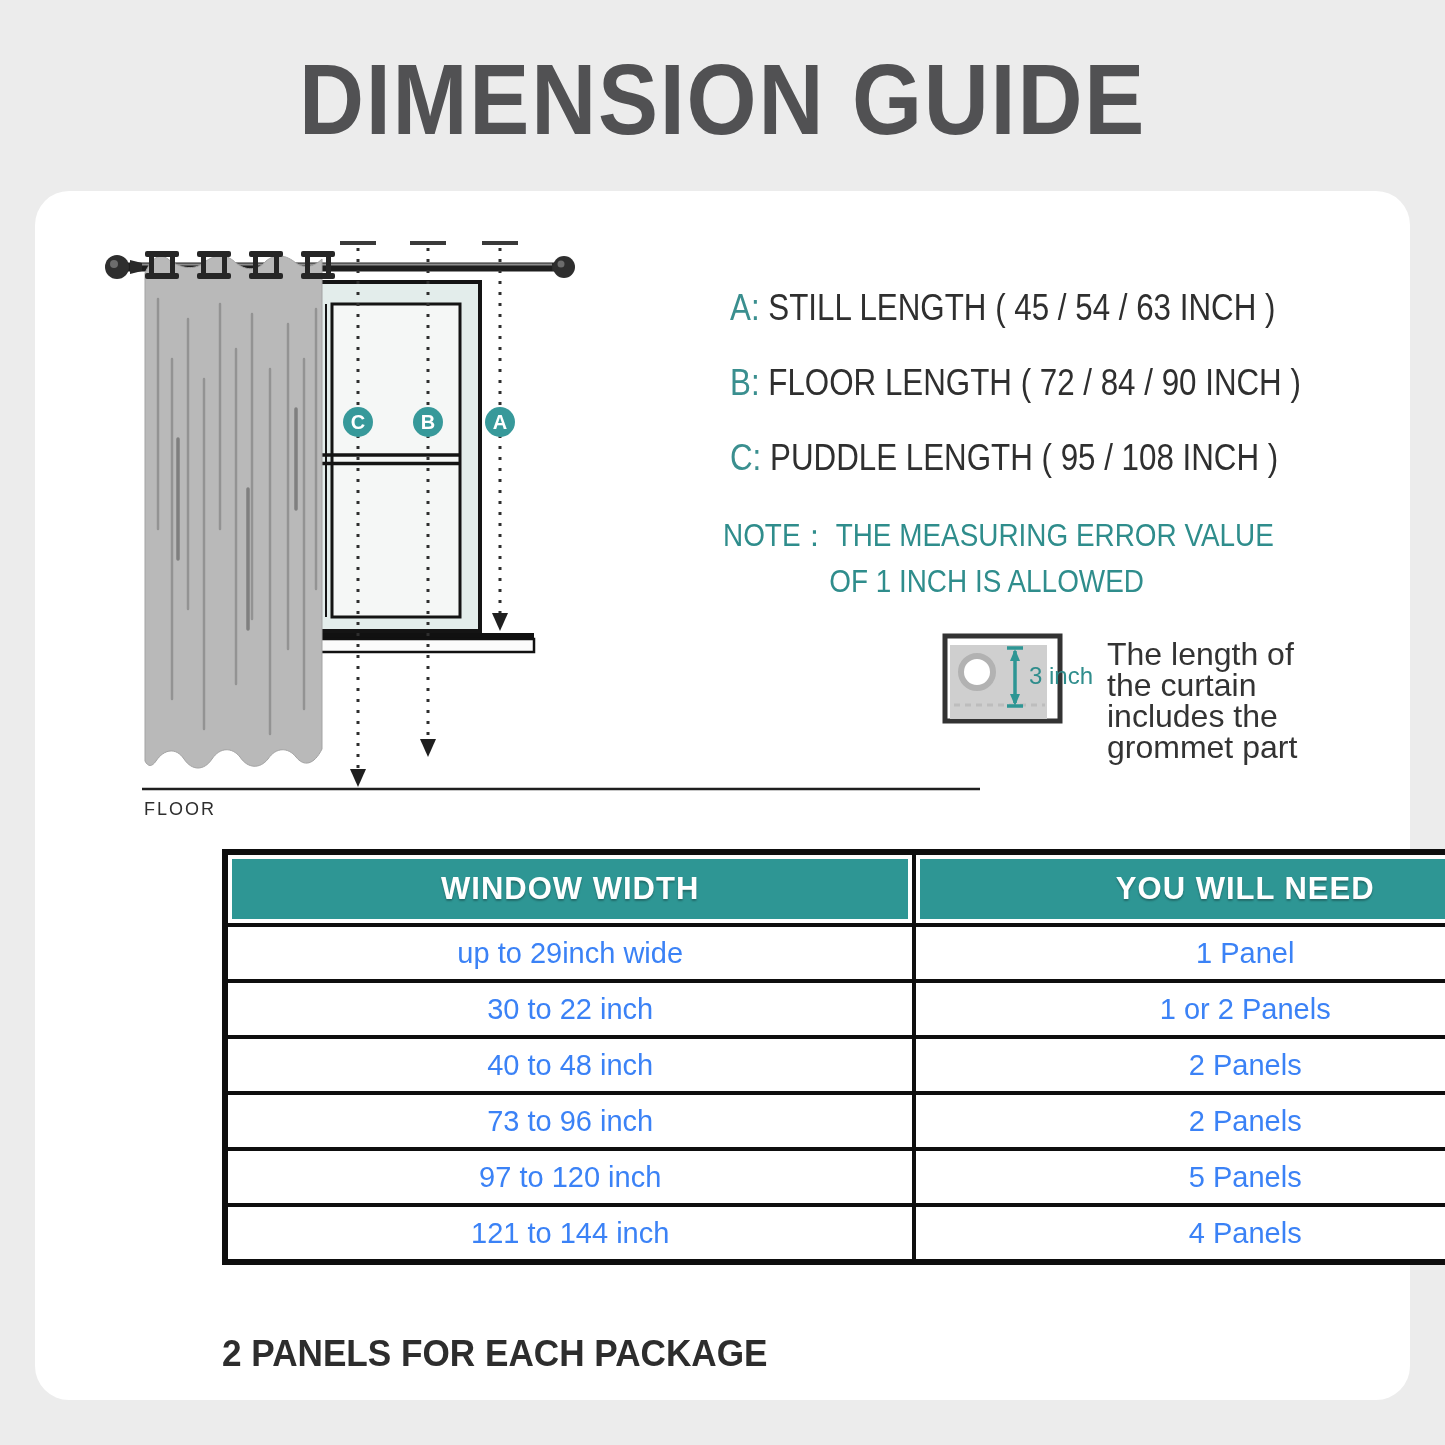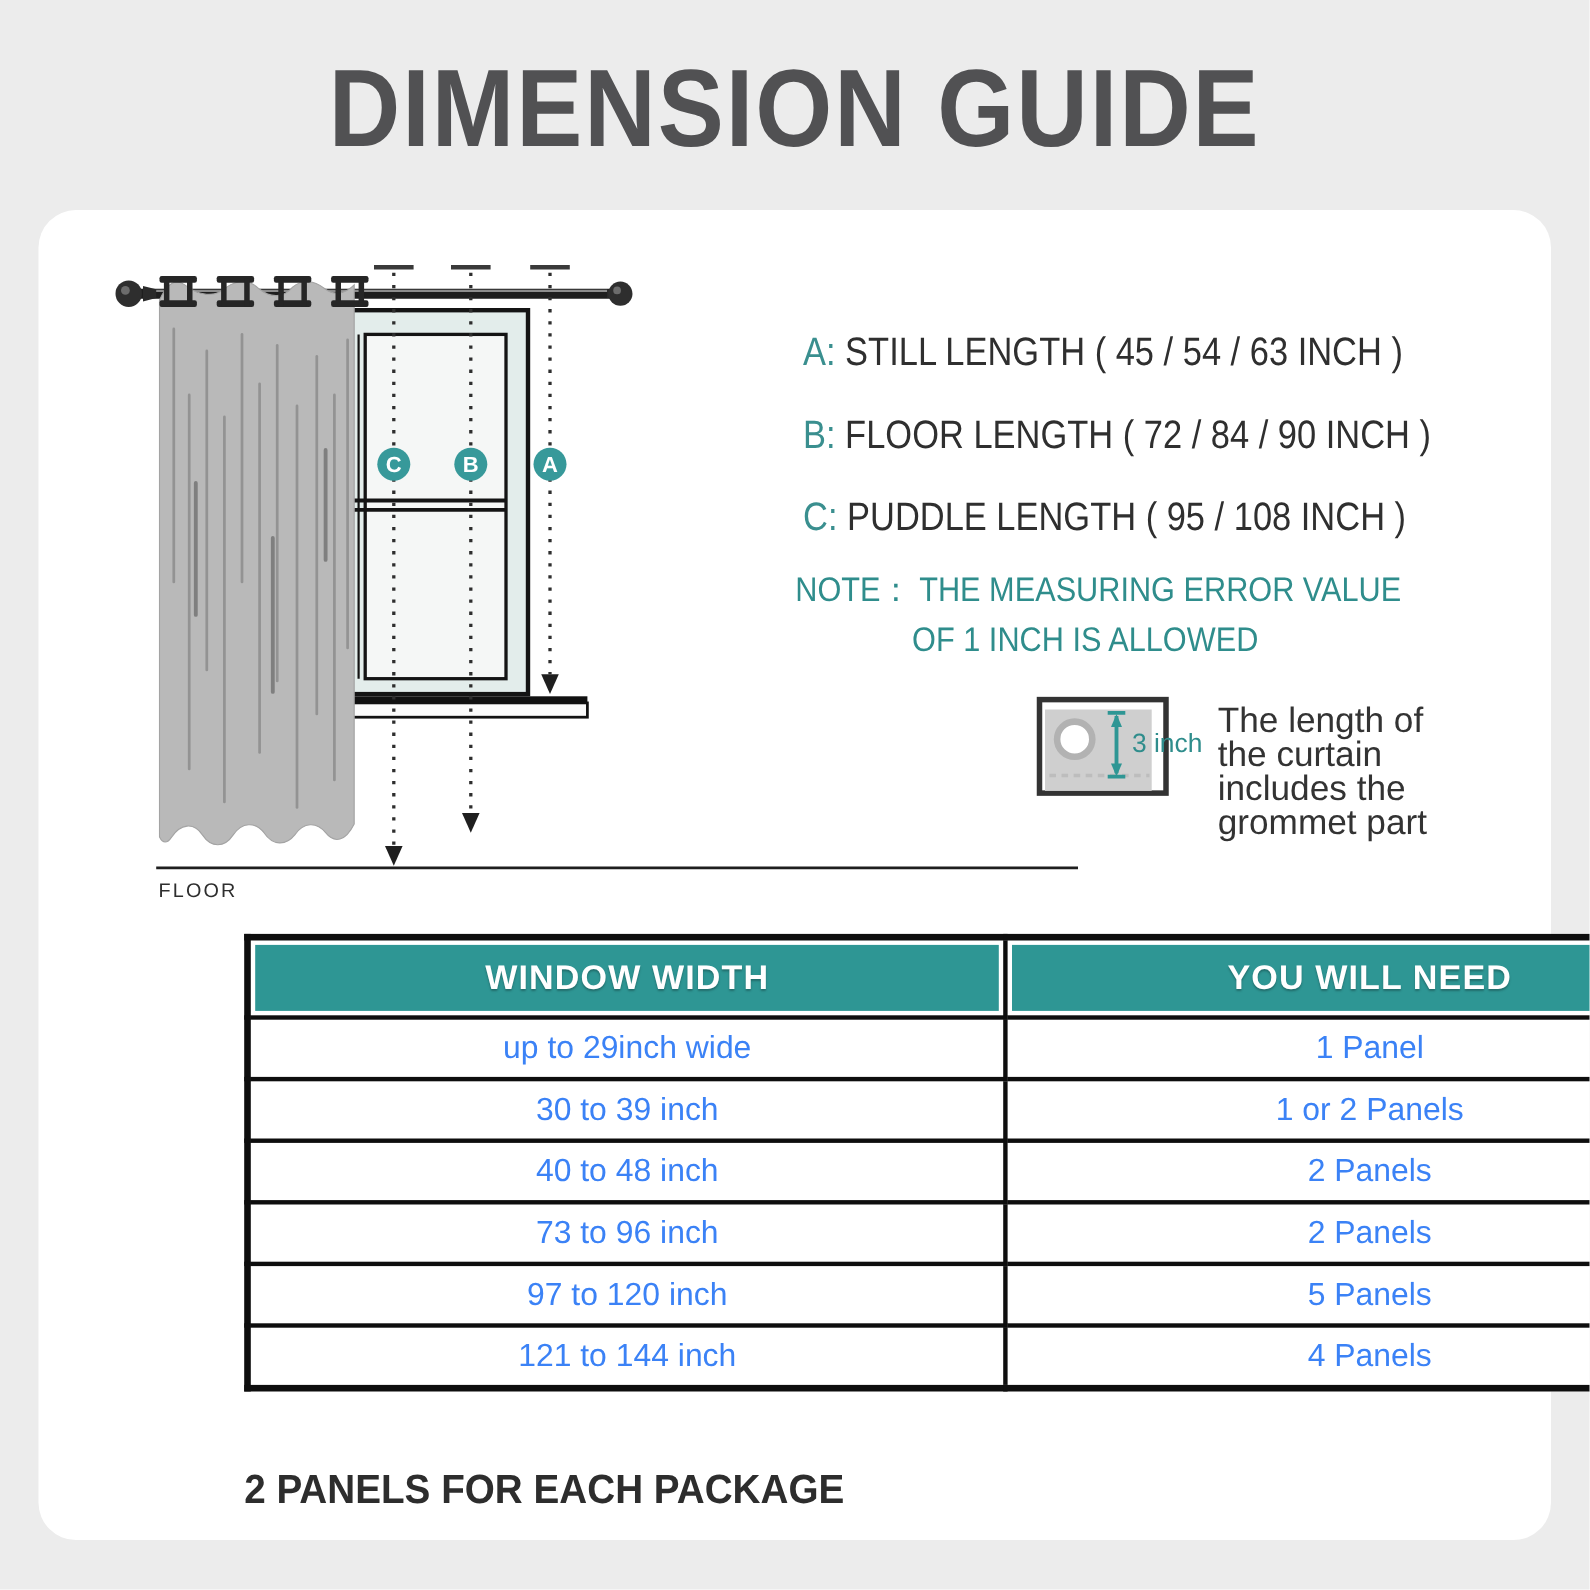--- a/index.html
+++ b/index.html
@@ -17,21 +17,21 @@
     letter-spacing:2px;
     transform:scaleX(.9);transform-origin:50% 50%;
     white-space:nowrap;
   }
   .panel{
     position:absolute;left:35px;top:191px;width:1375px;height:1209px;
     background:#ffffff;border-radius:34px;
   }
   .diagram{position:absolute;left:65px;top:38px;width:910px;height:600px;}
   
-  .lengths{position:absolute;left:695px;top:108px;}
+  .lengths{position:absolute;left:695px;top:96px;}
   .len-row{
     height:36px;margin-bottom:39px;white-space:nowrap;
     font-size:36px;color:#2f2f2f;
     transform:scaleX(.87);transform-origin:0 50%;
   }
   .len-letter{color:#3a8f8f;margin-right:10px;}
   
   .note{
     position:absolute;left:688px;top:322px;width:680px;
     color:#2f8d8c;font-size:31px;line-height:46px;
@@ -248,21 +248,21 @@
               <div class="hdr">YOU WILL NEED</div>
             </th>
         </tr>
       </thead>
       <tbody>
         <tr>
           <td>up to 29inch wide</td>
           <td>1 Panel</td>
         </tr>
         <tr>
-          <td>30 to 39 inch</td>
+          <td>30 to 22 inch</td>
           <td>1 or 2 Panels</td>
         </tr>
         <tr>
           <td>40 to 48 inch</td>
           <td>2 Panels</td>
         </tr>
         <tr>
           <td>73 to 96 inch</td>
           <td>2 Panels</td>
         </tr>

